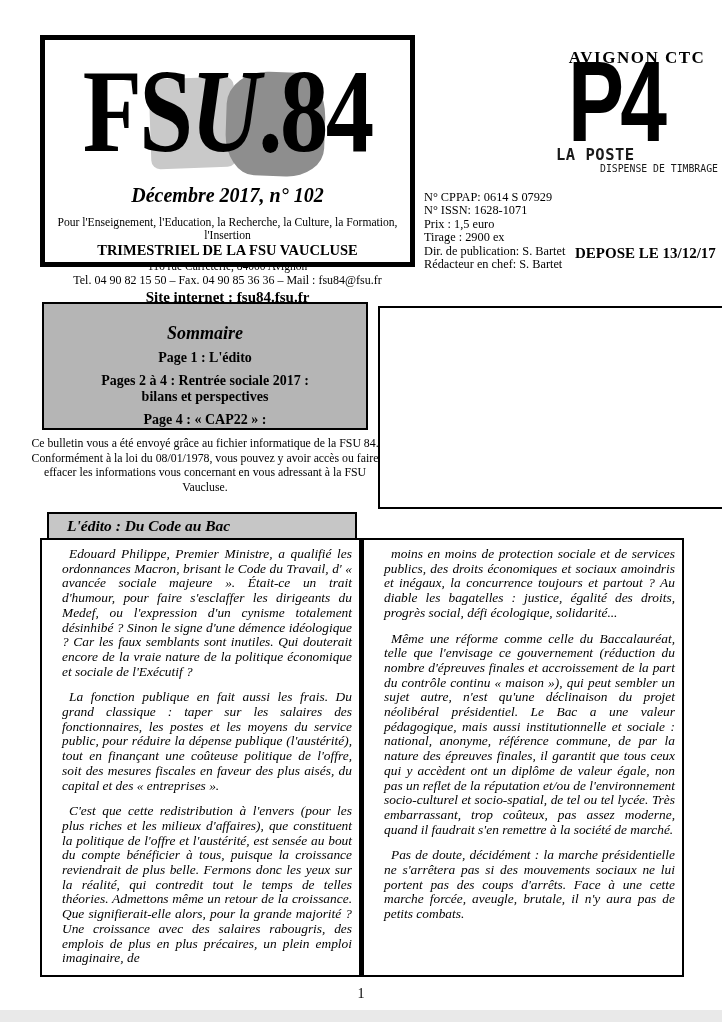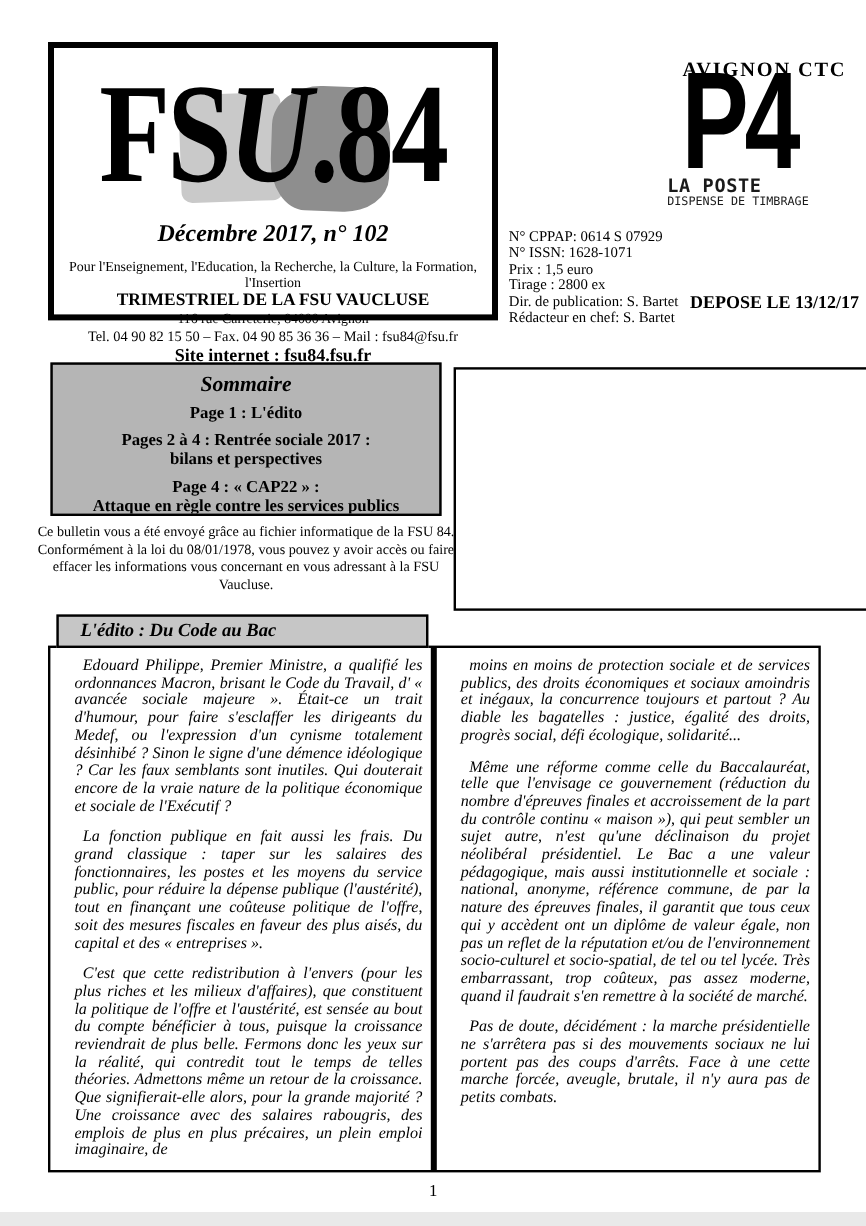--- a/index.html
+++ b/index.html
@@ -50,34 +50,34 @@
     font-family: "Liberation Sans", sans-serif; font-weight: bold;
     font-size: 115px; line-height: 110px; letter-spacing: -5px;
     transform: scaleX(0.73); transform-origin: left top;
   }
   .la-poste {
     position: absolute; left: 556px; top: 146px;
     font-family: "DejaVu Sans Mono", monospace; font-size: 15.5px;
     letter-spacing: 0.5px; font-weight: bold; color: #1a1a1a;
   }
   .dispense {
-    position: absolute; left: 556px; top: 163px;
+    position: absolute; left: 600px; top: 163px;
     font-family: "DejaVu Sans Mono", monospace; font-size: 9.8px; color: #1a1a1a;
   }
 
   
   .pubinfo { position: absolute; left: 424px; top: 191px; font-size: 12.3px; line-height: 13.4px; }
   .depose { position: absolute; left: 575px; top: 245px; font-size: 15px; font-weight: bold; }
 
   
   .sommaire {
     position: absolute; left: 42px; top: 302px; width: 326px; height: 128px;
     background: #b5b5b5; border: 2px solid #000; text-align: center; overflow: hidden;
   }
-  .sommaire-title { font-size: 18px; font-weight: bold; font-style: italic; margin-top: 6px; }
+  .sommaire-title { font-size: 18px; font-weight: bold; font-style: italic; margin-top: 19px; }
   .sommaire-item {
     font-size: 14px; font-weight: bold; line-height: 16.5px;
     margin-top: 6px; white-space: pre-line;
   }
 
   
   .legal {
     position: absolute; left: 28px; top: 436px; width: 354px;
     font-size: 11.8px; line-height: 14.6px; text-align: center;
   }
@@ -134,21 +134,21 @@
 
   <div class="avignon-ctc">AVIGNON CTC</div>
   <div class="p4">P4</div>
   <div class="la-poste">LA POSTE</div>
   <div class="dispense">DISPENSE DE TIMBRAGE</div>
 
   <div class="pubinfo">
     <div>N° CPPAP: 0614 S 07929</div>
     <div>N° ISSN: 1628-1071</div>
     <div>Prix : 1,5 euro</div>
-    <div>Tirage : 2800 ex</div>
+    <div>Tirage : 2900 ex</div>
     <div>Dir. de publication: S. Bartet</div>
     <div>Rédacteur en chef: S. Bartet</div>
   </div>
   <div class="depose">DEPOSE LE 13/12/17</div>
 
   <div class="sommaire">
     <div class="sommaire-title">Sommaire</div>
     <div class="sommaire-item">Page 1 : L'édito</div>
     <div class="sommaire-item">Pages 2 à 4 : Rentrée sociale 2017 :
 bilans et perspectives</div>

